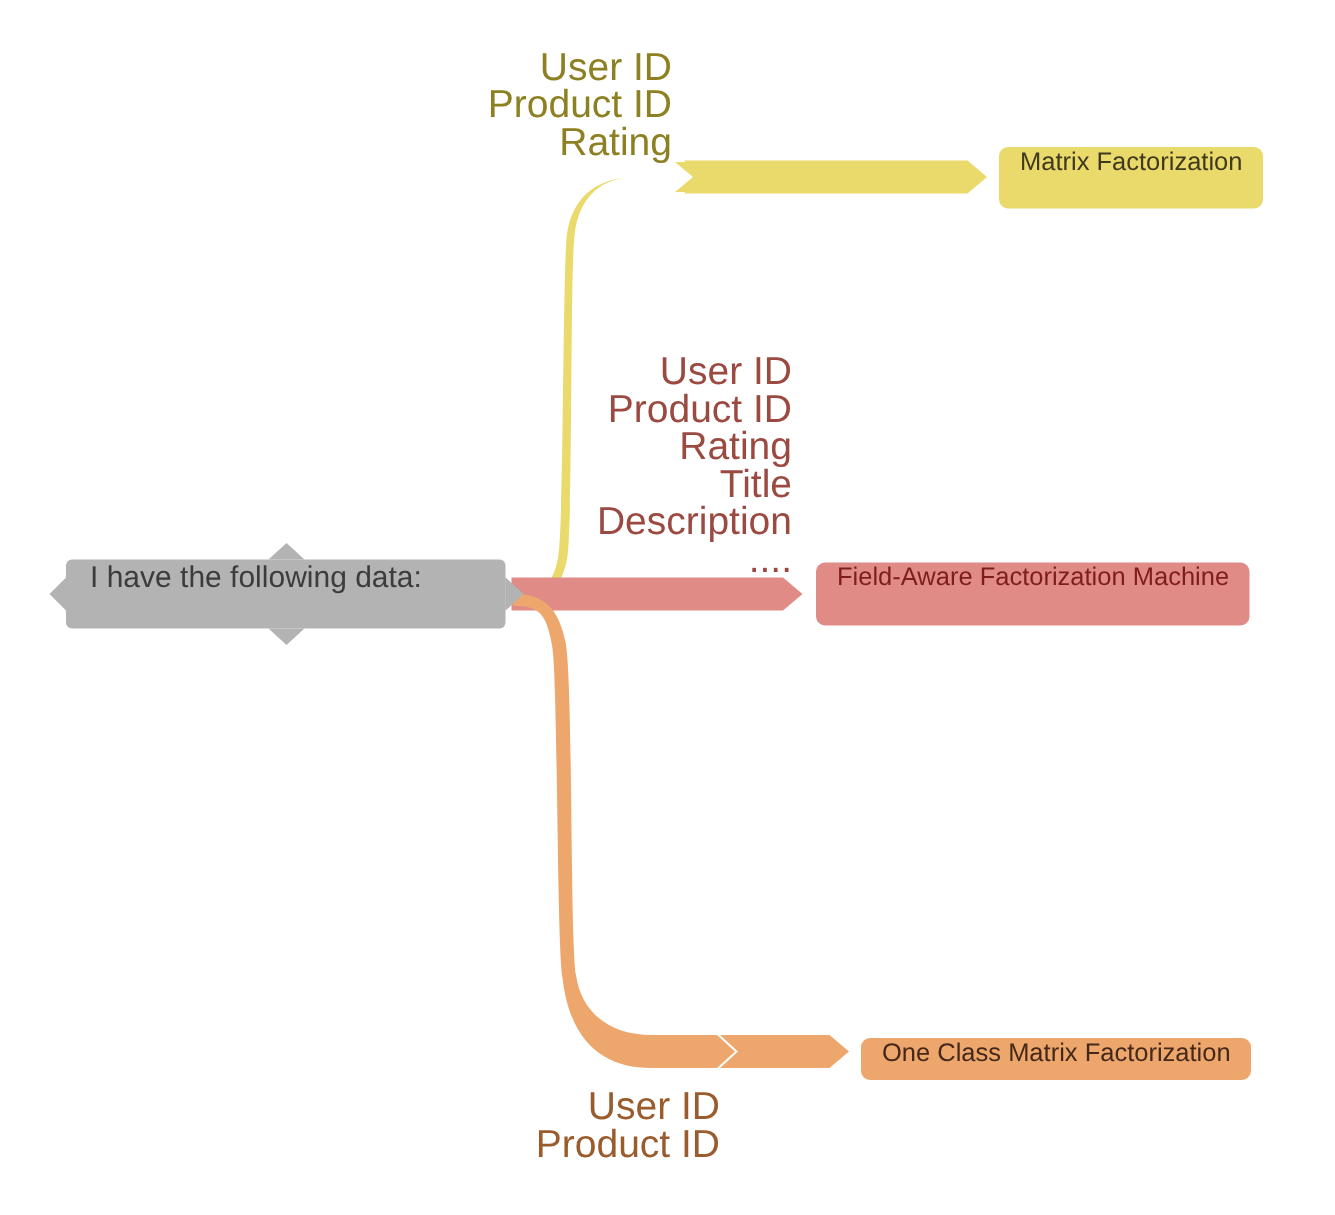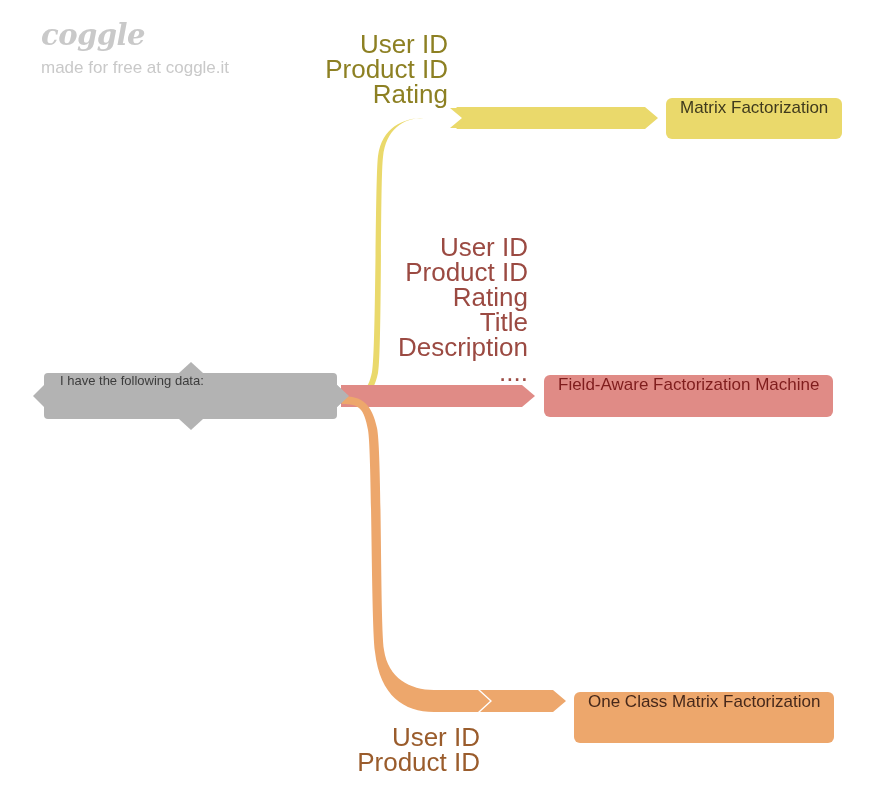--- a/index.html
+++ b/index.html
@@ -67,21 +67,21 @@
     user-select: none;
   }
 
   #root-node {
     left: 44px;
     top: 373px;
     width: 293px;
     height: 46px;
     background: #b3b3b3;
     color: #3c3c3c;
-    font-size: 13px;
+    font-size: 20px;
     border-radius: 4px;
     padding: 0 16px;
   }
   
   .handle {
     position: absolute;
     width: 0;
     height: 0;
   }
   #handle-left {
@@ -127,21 +127,21 @@
   #node-ffm {
     left: 544px;
     top: 375px;
     height: 42px;
     background: #e08b86;
     color: #7f1d1d;
   }
   #node-ocmf {
     left: 574px;
     top: 692px;
-    height: 51px;
+    height: 28px;
     background: #eda76c;
     color: #46281a;
   }
 
   
   .branch-label {
     position: absolute;
     text-align: right;
     font-size: 26px;
     line-height: 25px;
@@ -162,24 +162,20 @@
     right: 410px;
     top: 725px;
     color: #9a5c2c;
   }
 </style>
 </head>
 <body>
 
 <div id="canvas">
 
-  <div id="brand">
-    <div id="brand-logo">coggle</div>
-    <div id="brand-tagline">made for free at coggle.it</div>
-  </div>
 
   <svg id="branches" viewBox="0 0 890 810">
 
     <g>
       <path d="M 342,396
                C 360,396 368,392 372,372
                C 376,352 375,180 378,156
                C 382,128 402,118 424,118
                L 450,118
                L 462,118

